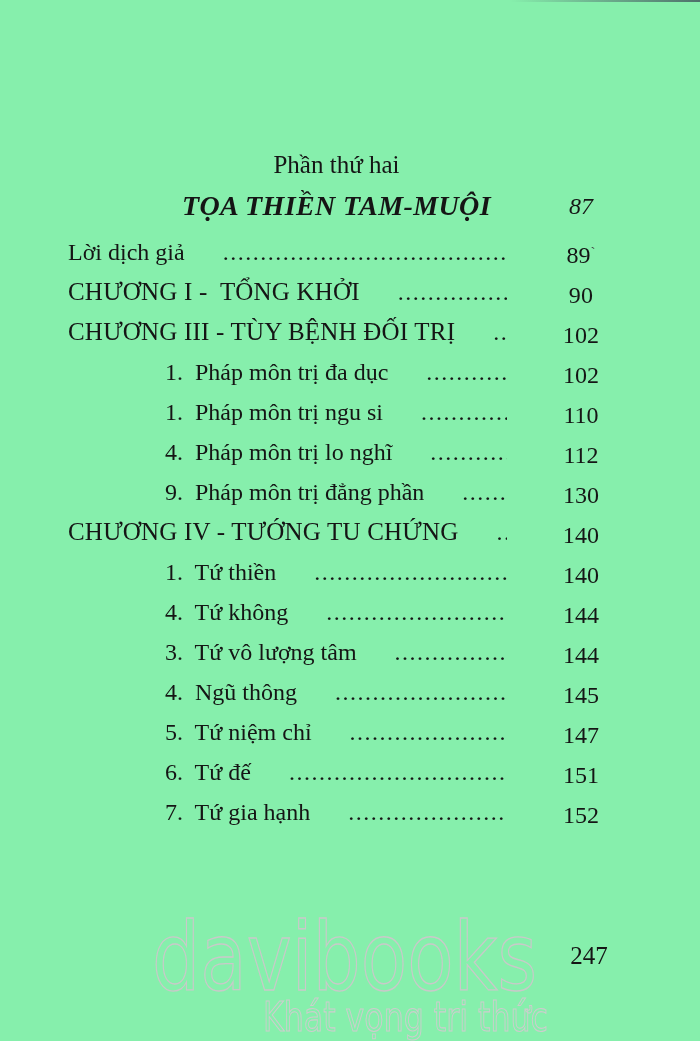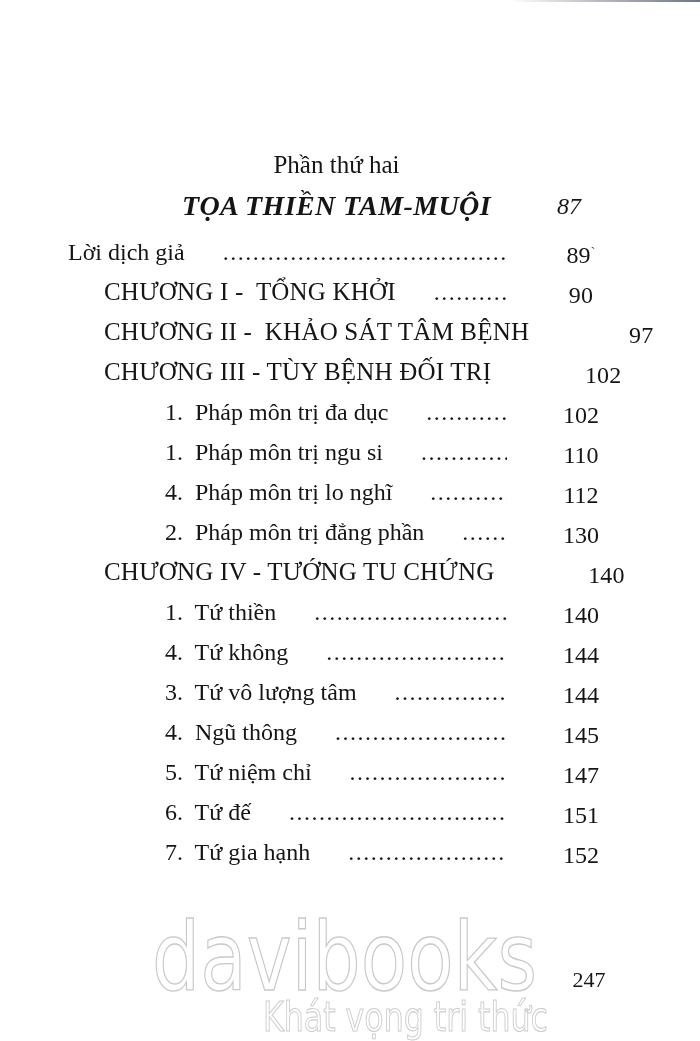--- a/index.html
+++ b/index.html
@@ -1,19 +1,19 @@
 <!DOCTYPE html>
 <html><head>
 <meta charset="utf-8">
 <style>
   html,body{margin:0;padding:0;background:#e8e8e8;}
   .page{
     position:relative;
     width:700px;height:1041px;
-    background:#ffffff;
+    background:#86efac;
     font-family:"Liberation Serif","DejaVu Serif",serif;
     color:#151515;
     overflow:hidden;
     margin:0 auto;
   }
   .scan-line{
     position:absolute;top:0;right:0;
     width:190px;height:2px;
     background:linear-gradient(to right, rgba(90,100,115,0), rgba(75,85,100,.35) 40%, rgba(60,70,85,.75));
   }
@@ -29,31 +29,31 @@
     position:relative;height:48px;line-height:44px;font-style:italic;
   }
   .part-title{
     text-align:center;
     font-weight:bold;
     font-size:28px;
     letter-spacing:.4px;
   }
   .title-page{
     position:absolute;right:0;top:0;
-    width:48px;text-align:left;
+    width:48px;text-align:center;
     font-weight:normal;
     font-size:24px;line-height:44px;
   }
   .toc-row{
     display:flex;
     height:40px;line-height:40px;
     font-size:24px;
     gap:36px;
   }
-  .toc-row.chapter{font-size:25px;letter-spacing:.2px;margin-left:36px;}
+  .toc-row.chapter{font-size:25px;letter-spacing:.2px;}
   .toc-row.indent{padding-left:97px;}
   .toc-label{white-space:pre;flex:none;}
   .leader{
     flex:1 1 auto;
     overflow:hidden;
     white-space:nowrap;
     margin:0 14px 0 2px;
     letter-spacing:1.5px;
     font-size:24px;
   }
@@ -70,22 +70,21 @@
     font-size:15px;
     vertical-align:6px;
     color:#444;
   }
   .watermark{
     position:absolute;left:0;top:895px;
   }
   .corner-page{
     position:absolute;left:569px;top:942px;
     width:40px;text-align:center;
-    font-size:22px;
-    margin-top:25px;
+    font-size:25px;
   }
 </style>
 </head>
 <body>
 
 <div class="page">
 
   <div class="scan-line"></div>
 
   <div class="toc">
@@ -103,46 +102,41 @@
           <span class="toc-label">Lời dịch giả</span>
           <span class="leader"></span>
           <span class="toc-page"><span>89</span><span class="page-mark">ˋ</span></span>
         </div>
         <div class="toc-row chapter">
           <span class="toc-label">CHƯƠNG I -  TỔNG KHỞI</span>
           <span class="leader"></span>
           <span class="toc-page"><span>90</span><span class="page-mark"></span></span>
         </div>
         <div class="toc-row chapter">
-          <span class="toc-label">CHƯƠNG II -  KHẢO SÁT TÂM BỆNH</span>
-          <span class="leader"></span>
-          <span class="toc-page"><span>97</span><span class="page-mark"></span></span>
-        </div>
-        <div class="toc-row chapter">
           <span class="toc-label">CHƯƠNG III - TÙY BỆNH ĐỐI TRỊ</span>
           <span class="leader"></span>
           <span class="toc-page"><span>102</span><span class="page-mark"></span></span>
         </div>
         <div class="toc-row indent">
           <span class="toc-label">1.  Pháp môn trị đa dục</span>
           <span class="leader"></span>
           <span class="toc-page"><span>102</span><span class="page-mark"></span></span>
         </div>
         <div class="toc-row indent">
           <span class="toc-label">1.  Pháp môn trị ngu si</span>
           <span class="leader"></span>
           <span class="toc-page"><span>110</span><span class="page-mark"></span></span>
         </div>
         <div class="toc-row indent">
           <span class="toc-label">4.  Pháp môn trị lo nghĩ</span>
           <span class="leader"></span>
           <span class="toc-page"><span>112</span><span class="page-mark"></span></span>
         </div>
         <div class="toc-row indent">
-          <span class="toc-label">2.  Pháp môn trị đẳng phần</span>
+          <span class="toc-label">9.  Pháp môn trị đẳng phần</span>
           <span class="leader"></span>
           <span class="toc-page"><span>130</span><span class="page-mark"></span></span>
         </div>
         <div class="toc-row chapter">
           <span class="toc-label">CHƯƠNG IV - TƯỚNG TU CHỨNG</span>
           <span class="leader"></span>
           <span class="toc-page"><span>140</span><span class="page-mark"></span></span>
         </div>
         <div class="toc-row indent">
           <span class="toc-label">1.  Tứ thiền</span>

